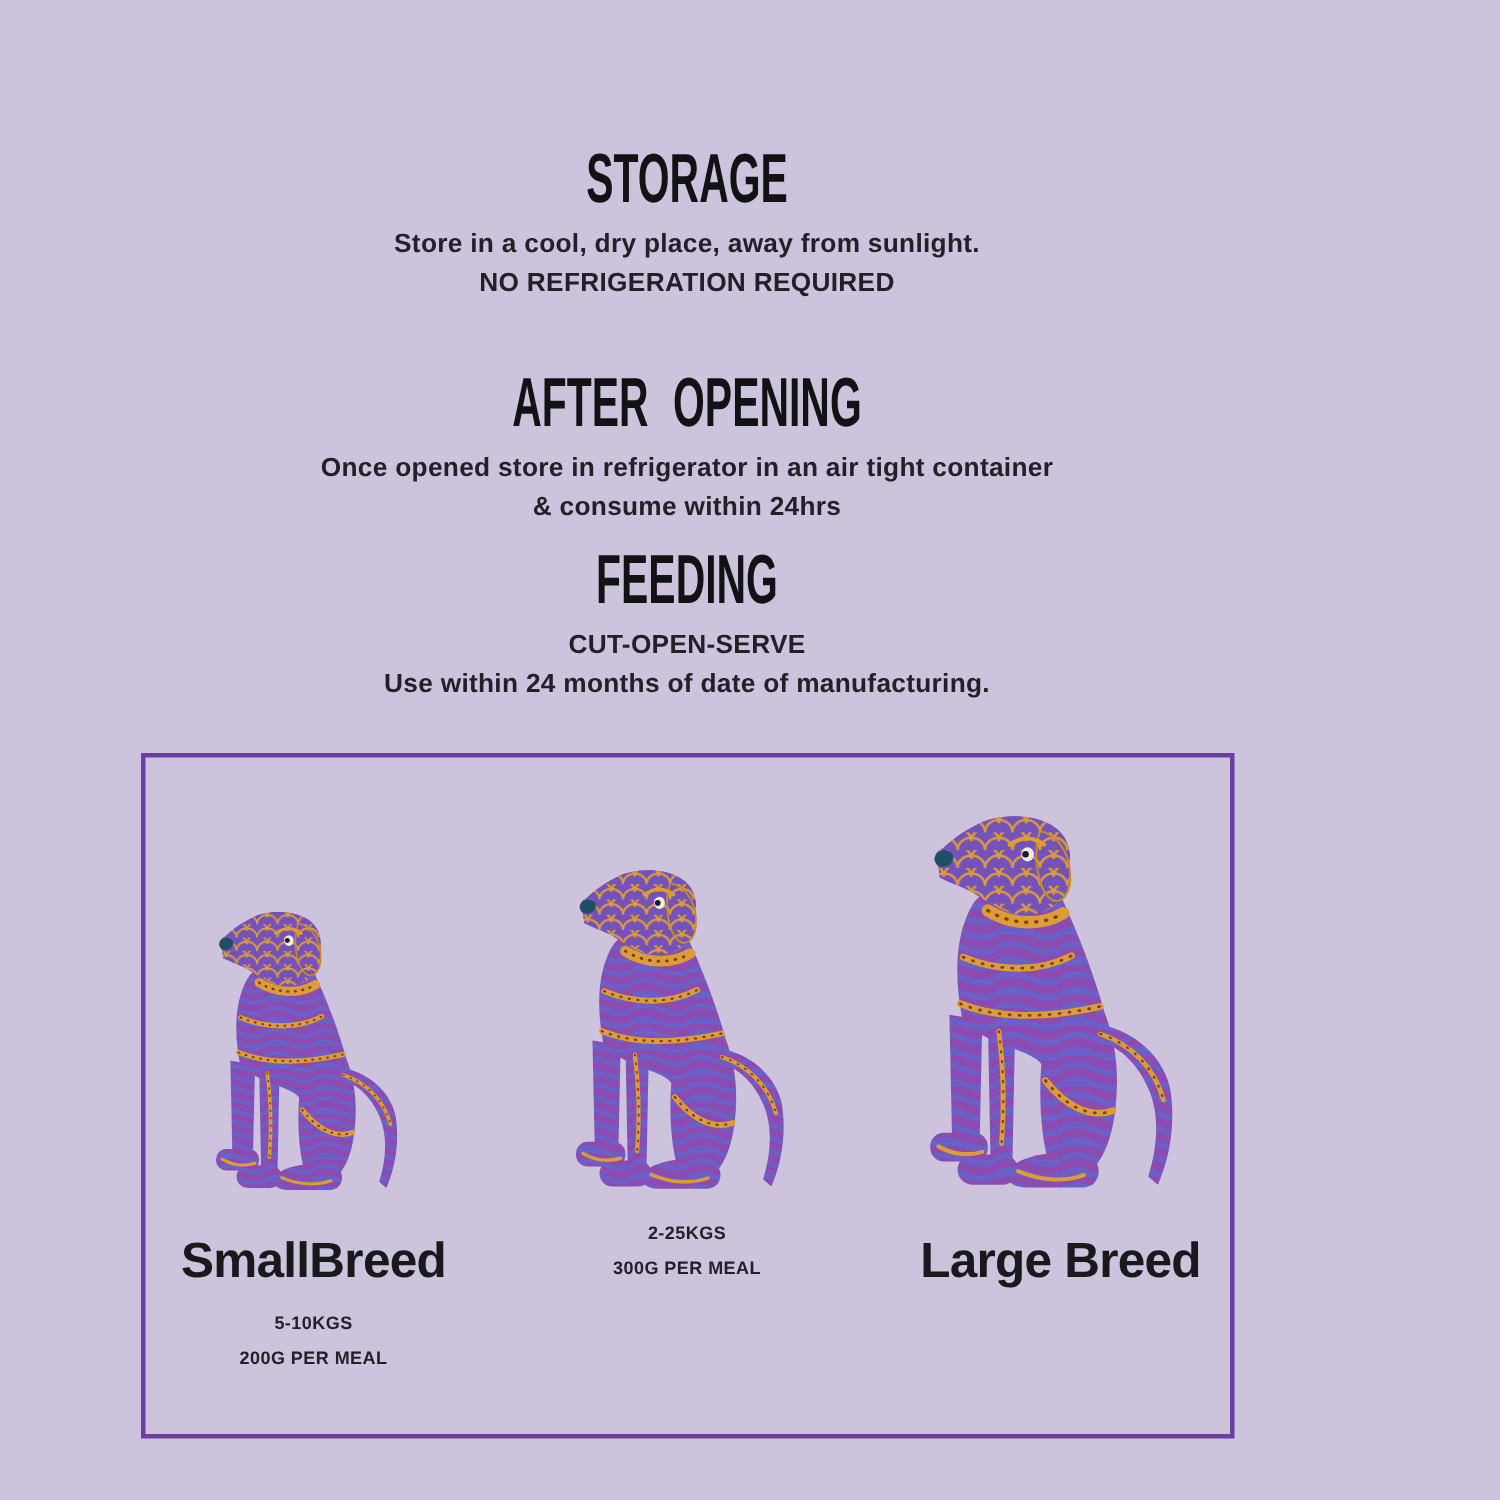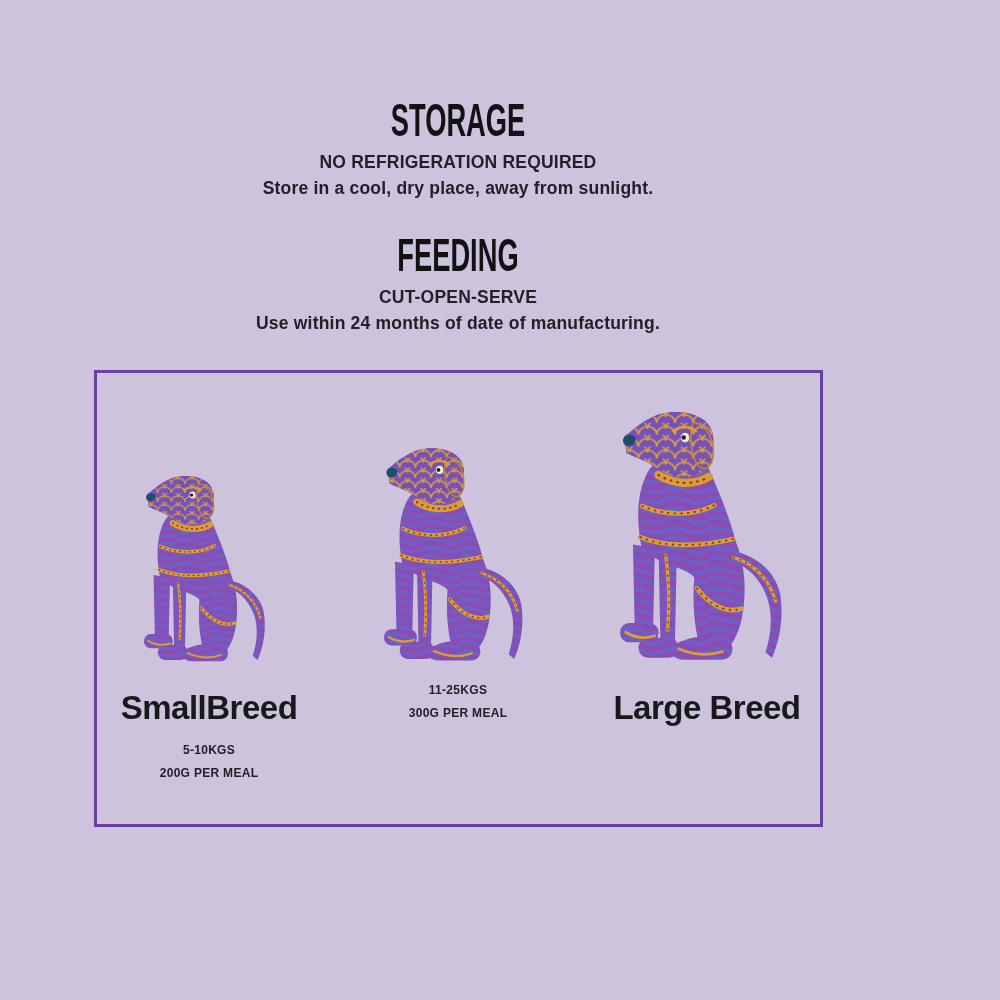--- a/index.html
+++ b/index.html
@@ -26,21 +26,21 @@
   }
   .section-line{
     font-size:17.5px;
     font-weight:bold;
     line-height:26px;
     color:#232127;
     letter-spacing:0.2px;
   }
   #storage-section{padding-top:97px;}
   #after-opening-section{margin-top:45px;}
-  #feeding-section{margin-top:31px;}
+  #feeding-section{margin-top:14px;}
 
   .frame{
     width:723px;height:451px;
     margin:34px auto 0 auto;
     border:3px solid #6a3fa0;
     display:flex;
     gap:24px;
   }
   .breed-col{
     flex:1 1 0;
@@ -137,24 +137,29 @@
       <circle cx="69.5" cy="29" r="2.4" fill="#1c1b2e"></circle>
       <ellipse cx="10" cy="32" rx="7" ry="6" fill="#1d4f66" transform="rotate(-15 10 32)"></ellipse>
     </symbol>
   </defs>
 </svg>
 
 <div class="page">
 
   <div class="section" id="storage-section">
     <div class="section-title">STORAGE</div>
+    <div class="section-line">Store in a cool, dry place, away from sunlight.</div>
     <div class="section-line">NO REFRIGERATION REQUIRED</div>
-    <div class="section-line">Store in a cool, dry place, away from sunlight.</div>
-  </div>
-
+  </div>
+
+  <div class="section" id="after-opening-section">
+    <div class="section-title">AFTER OPENING</div>
+    <div class="section-line">Once opened store in refrigerator in an air tight container</div>
+    <div class="section-line">&amp; consume within 24hrs</div>
+  </div>
 
   <div class="section" id="feeding-section">
     <div class="section-title">FEEDING</div>
     <div class="section-line">CUT-OPEN-SERVE</div>
     <div class="section-line">Use within 24 months of date of manufacturing.</div>
   </div>
 
   <div class="frame">
 
     <div class="breed-col">
@@ -170,21 +175,21 @@
       </div>
     </div>
 
     <div class="breed-col">
       <div class="dog-box">
         <svg class="dog dog-md" viewBox="0 0 190 280">
             <use href="#dog"></use>
           </svg>
       </div>
       <div class="breed-stats">
-        <div>11-25KGS</div>
+        <div>2-25KGS</div>
         <div>300G PER MEAL</div>
       </div>
     </div>
 
     <div class="breed-col">
       <div class="dog-box">
         <svg class="dog dog-lg" viewBox="0 0 190 280">
             <use href="#dog"></use>
           </svg>
       </div>

